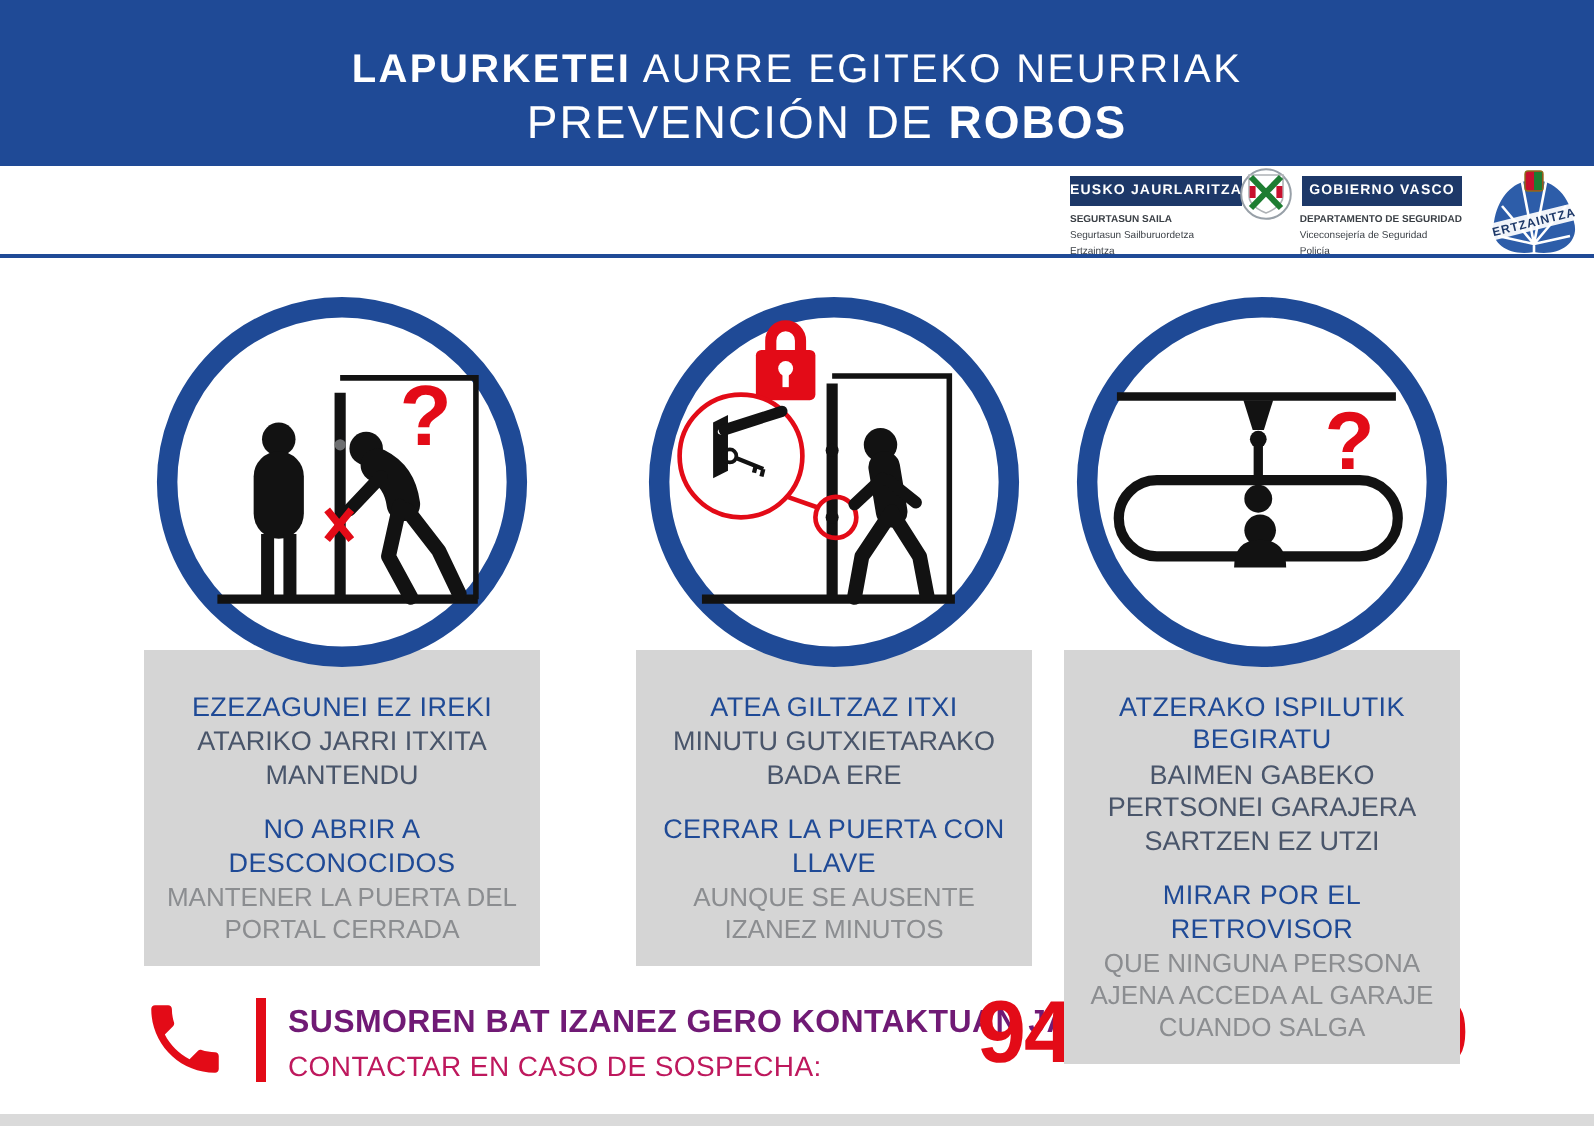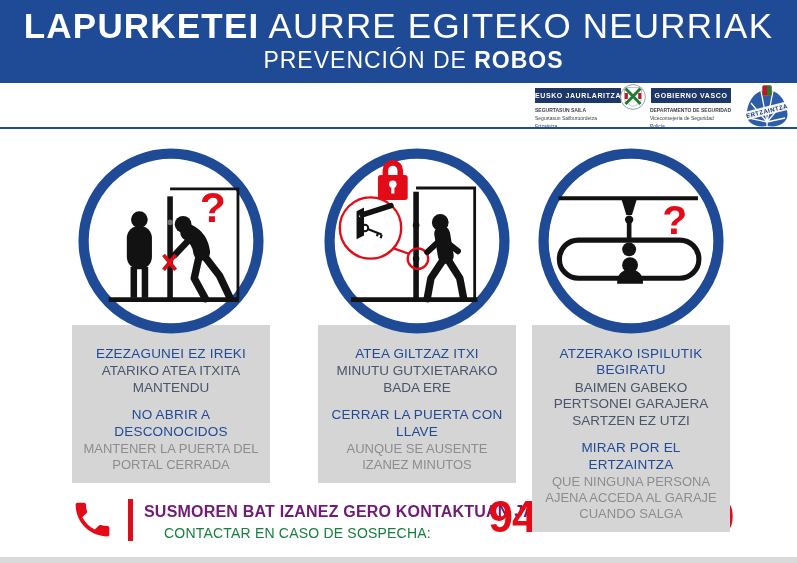--- a/index.html
+++ b/index.html
@@ -1,21 +1,21 @@
 <!DOCTYPE html>
 <html><head>
 <meta charset="utf-8">
 <style>
   html,body{margin:0;padding:0;background:#fff;}
   .page{position:relative;width:797px;height:563px;background:#fff;overflow:hidden;
         font-family:"Liberation Sans",sans-serif;}
   
   .topbar{position:absolute;left:0;top:0;width:797px;height:83px;background:#1f4a96;
           color:#fff;text-align:center;}
-  .topbar .line1{margin-top:6px;font-size:35px;letter-spacing:1.2px;font-weight:400;}
+  .topbar .line1{margin-top:24px;font-size:20px;letter-spacing:1.2px;font-weight:400;}
   .topbar .line2{margin-top:1px;font-size:23px;letter-spacing:1px;font-weight:400;padding-left:30px;}
   .bold{font-weight:700;}
   
   .gv{position:absolute;left:535px;top:88px;width:196px;}
   .gv-bar{position:relative;display:flex;height:15px;}
   .gv-name{background:#1d3868;color:#fff;font-size:7px;font-weight:700;letter-spacing:.6px;
            flex:1;display:flex;align-items:center;justify-content:center;white-space:nowrap;}
   .gv-gap{width:30px;}
   .gv-emblem{position:absolute;left:50%;top:-4px;transform:translateX(-50%);width:26px;height:26px;}
   .gv-sub{display:flex;justify-content:space-between;margin-top:3px;}
@@ -32,21 +32,21 @@
         box-sizing:border-box;padding:21px 9px 10px;text-align:center;}
   .eu-title,.es-title{color:#1f4a96;font-weight:400;font-size:13.5px;line-height:1.22;letter-spacing:.2px;}
   .eu-sub{color:#49556a;font-size:13.5px;line-height:1.22;margin-top:1px;}
   .es-title{margin-top:11px;}
   .es-sub{color:#8b8d90;font-size:13px;line-height:1.22;margin-top:1px;}
   
   .phone-ic{position:absolute;left:70px;top:497px;width:45px;height:45px;}
   .red-bar{position:absolute;left:128px;top:499px;width:5px;height:42px;background:#e30b17;}
   .contact{position:absolute;left:144px;top:503px;white-space:nowrap;}
   .contact .eu{color:#701a75;font-weight:700;font-size:16px;letter-spacing:.2px;}
-  .contact .es{color:#15803d;font-size:14px;margin-top:4px;letter-spacing:.2px;margin-left:20px;}
+  .contact .es{color:#be185d;font-size:14px;margin-top:4px;letter-spacing:.2px;}
   .phone-num{position:absolute;left:478px;top:492px;width:266px;text-align:center;
              color:#e30b17;font-weight:700;font-size:44px;letter-spacing:-1px;white-space:nowrap;}
   .bottom-strip{position:absolute;left:0;bottom:0;width:797px;height:6px;background:#dadada;}
 </style>
 </head>
 <body>
 
 <div class="page">
 
   <div class="topbar">
@@ -116,21 +116,21 @@
           <path d="M119 91 Q131 97 133 112" stroke-width="18" stroke-linecap="round" fill="none"></path>
           <path d="M121 97 L104 115" stroke-width="7" stroke-linecap="round" fill="none"></path>
           <path d="M131 113 L125 140 L137 162 M135 115 L152 137 L163 160" stroke-width="8" stroke-linecap="round" stroke-linejoin="round" fill="none"></path>
         </g>
         <path d="M92 115 L105 131 M105 115 L92 131" stroke="#e30b17" stroke-width="4"></path>
         <text x="145" y="80" text-anchor="middle" font-size="46" font-weight="700" fill="#e30b17" font-family="Liberation Sans, sans-serif">?</text>
       </svg>
     </div>
     <div class="card">
       <div class="eu-title">EZEZAGUNEI EZ IREKI</div>
-      <div class="eu-sub">ATARIKO ATEA ITXITA MANTENDU</div>
+      <div class="eu-sub">ATARIKO JARRI ITXITA MANTENDU</div>
       <div class="es-title">NO ABRIR A DESCONOCIDOS</div>
       <div class="es-sub">MANTENER LA PUERTA DEL PORTAL CERRADA</div>
     </div>
   </div>
 
   <div class="col c2">
     <div class="circle-wrap">
       <svg viewBox="0 0 200 200">
         <circle cx="100" cy="100" r="94" fill="#fff" stroke="#1f4a96" stroke-width="11"></circle>
         <g stroke="#121212" fill="none">
@@ -190,21 +190,21 @@
         <g fill="#121212">
           <circle cx="99" cy="126" r="8.5"></circle>
           <path d="M85 146 Q85 131 99 131 Q113 131 113 146 Z"></path>
         </g>
         <text x="147" y="93" text-anchor="middle" font-size="44" font-weight="700" fill="#e30b17" font-family="Liberation Sans, sans-serif">?</text>
       </svg>
     </div>
     <div class="card">
       <div class="eu-title">ATZERAKO ISPILUTIK BEGIRATU</div>
       <div class="eu-sub">BAIMEN GABEKO PERTSONEI GARAJERA SARTZEN EZ UTZI</div>
-      <div class="es-title">MIRAR POR EL ERTZAINTZA</div>
+      <div class="es-title">MIRAR POR EL RETROVISOR</div>
       <div class="es-sub">QUE NINGUNA PERSONA AJENA ACCEDA AL GARAJE CUANDO SALGA</div>
     </div>
   </div>
 
   <svg class="phone-ic" viewBox="0 0 24 24">
     <path fill="#e30b17" d="M6.62 10.79c1.44 2.83 3.76 5.14 6.59 6.59l2.2-2.2c.27-.27.67-.36 1.02-.24 1.12.37 2.33.57 3.57.57.55 0 1 .45 1 1V20c0 .55-.45 1-1 1-9.39 0-17-7.61-17-17 0-.55.45-1 1-1h3.5c.55 0 1 .45 1 1 0 1.25.2 2.45.57 3.57.11.35.03.74-.25 1.02l-2.2 2.2z"></path>
   </svg>
   <div class="red-bar"></div>
   <div class="contact">
     <div class="eu">SUSMOREN BAT IZANEZ GERO KONTAKTUAN JARRI:</div>

